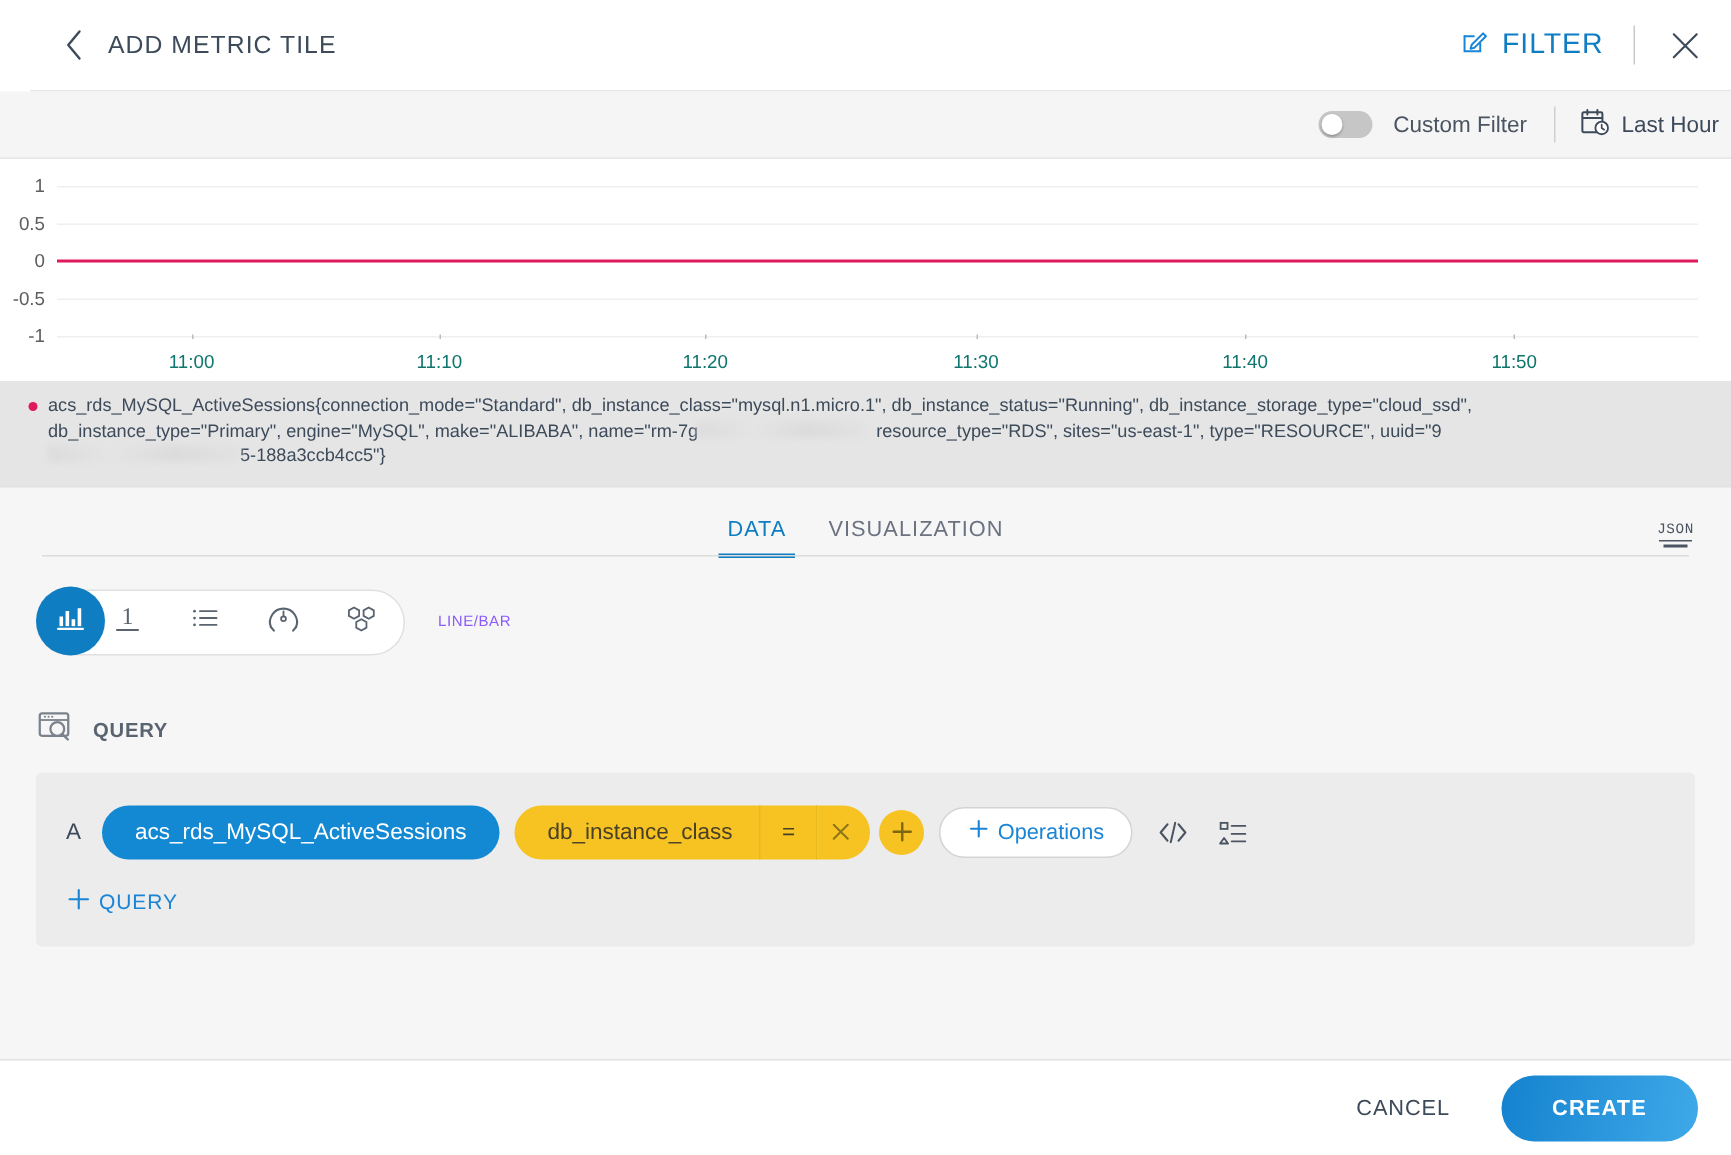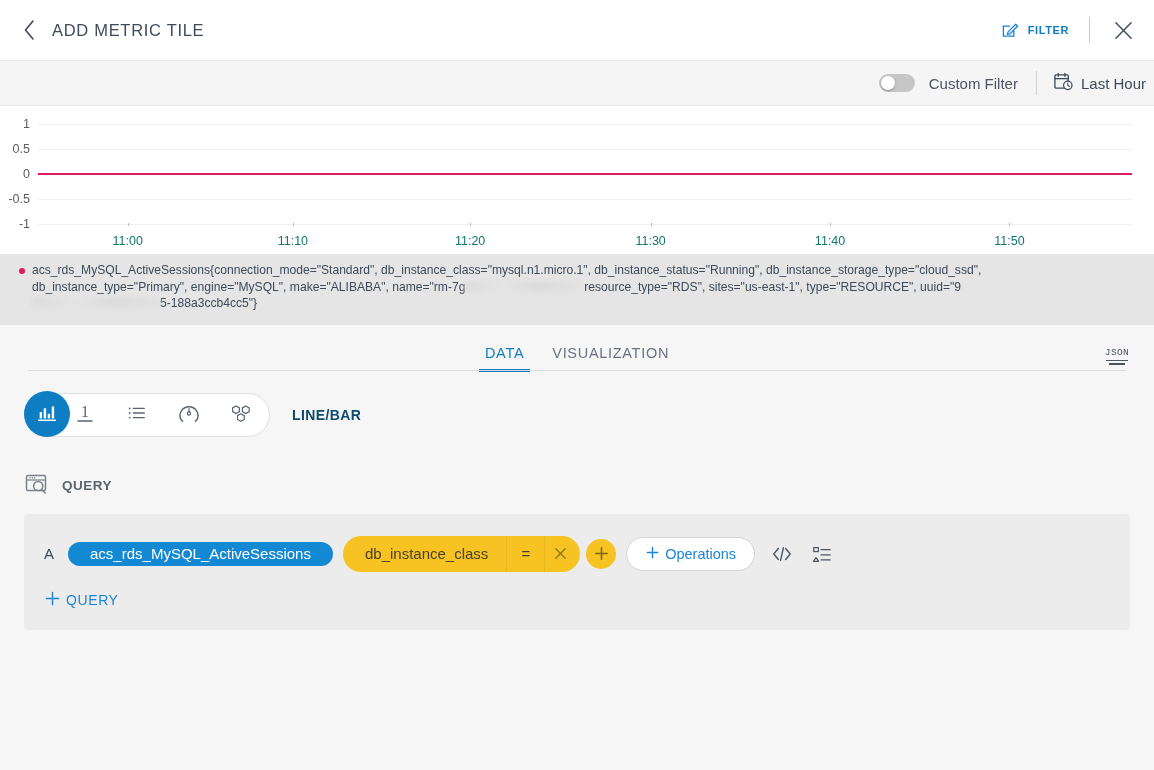--- a/index.html
+++ b/index.html
@@ -11,33 +11,34 @@
   }
   .app { width: 1154px; height: 770px; position: relative; display: flex; flex-direction: column; background:#fff; }
 
   
   .header {
     height: 61px; min-height: 61px;
     background: #ffffff;
     display: flex; align-items: center;
     padding: 0 18px 0 16px;
     border-bottom: 1px solid #e6e6e6;
+    margin-left: 20px;
   }
   .back-chevron {
     width: 26px; height: 26px; display: flex; align-items: center; justify-content: center;
     cursor: pointer; color: #3c4a5a;
   }
   .page-title {
     font-size: 16.5px; letter-spacing: 0.7px; color: #3c4a5a;
     margin-left: 10px; font-weight: 400;
   }
   .header-spacer { flex: 1; }
   .filter-btn {
     display: flex; align-items: center; gap: 8px; cursor: pointer;
-    color: #0f7dc2; font-size: 11px; font-weight: bold; letter-spacing: 0.6px;
+    color: #0f7dc2; font-size: 19px; font-weight: normal; letter-spacing: 0.6px;
   }
   .hdr-divider { width: 1px; height: 26px; background: #c9c9c9; margin: 0 20px; }
   .close-x { width: 26px; height: 26px; display:flex; align-items:center; justify-content:center; cursor:pointer; color:#3c4a5a; }
 
   
   .filterbar {
     height: 45px; min-height: 45px; background: #f5f5f5;
     display: flex; align-items: center; justify-content: flex-end;
     padding-right: 8px;
     border-bottom: 1px solid #e6e6e6;
@@ -102,31 +103,31 @@
     border: 1px solid #e0e0e0; border-radius: 22px; height: 44px;
     padding: 0 14px 0 46px; position: relative; gap: 24px;
   }
   .viz-sel {
     position: absolute; left: -1px; top: -3px; width: 46px; height: 46px;
     border-radius: 50%; background: #0f7dc2; display: flex; align-items: center; justify-content: center;
     cursor: pointer;
   }
   .viz-item { cursor: pointer; display: flex; align-items: center; justify-content: center;
               width: 28px; height: 28px; color: #5a6470; }
-  .viz-label { margin-left: 22px; font-size: 14px; font-weight: bold; letter-spacing: .4px; color: #0c4a6e; }
+  .viz-label { margin-left: 22px; font-size: 10px; font-weight: normal; letter-spacing: .4px; color: #8b5cf6; }
 
   
   .query-head { display: flex; align-items: center; gap: 12px; margin-top: 35px; }
   .query-head-label { font-size: 13.5px; font-weight: bold; letter-spacing: .5px; color: #5a6470; }
   .query-box { margin-top: 14px; background: #ececec; border-radius: 4px; padding: 22px 20px 20px 20px; }
   .query-row { display: flex; align-items: center; gap: 0; }
   .q-letter { font-size: 15px; color: #3c4a5a; margin-right: 14px; }
   .chip-metric {
     background: #1388d3; color: #fff; font-size: 15px; border-radius: 18px;
-    height: 24px; display: flex; align-items: center; padding: 0 22px; cursor: pointer; white-space: nowrap;
+    height: 36px; display: flex; align-items: center; padding: 0 22px; cursor: pointer; white-space: nowrap;
   }
   .filter-group { display: flex; margin-left: 10px; }
   .chip-y { background: #f6c323; color: #4a4028; font-size: 15px; height: 36px;
             display: flex; align-items: center; padding: 0 18px; cursor: pointer; white-space: nowrap; }
   .chip-y.first { border-radius: 18px 0 0 18px; padding-left: 22px; }
   .chip-y.op { padding: 0 14px; border-left: 1px solid #e8b91f; border-right: 1px solid #e8b91f; }
   .chip-y.val { padding: 0 18px; }
   .chip-y.rm { border-radius: 0 18px 18px 0; padding: 0 12px 0 8px; color: #8c7418; }
   .chip-plus {
     width: 30px; height: 30px; border-radius: 50%; background: #f6c323; margin-left: 6px;
@@ -376,15 +377,19 @@
             <svg width="17" height="17" viewBox="0 0 18 18" fill="none" aria-hidden="true">
               <path d="M9 2.5 V15.5 M2.5 9 H15.5" stroke="#1a85d6" stroke-width="1.5" stroke-linecap="round"></path>
             </svg>
           </span>
           <span>QUERY</span>
         </div>
       </div>
 
     </div>
 
+    <div class="footer">
+      <div class="cancel-btn">CANCEL</div>
+      <button class="create-btn">CREATE</button>
+    </div>
 
   </div>
 </div>
 
 </body></html>

